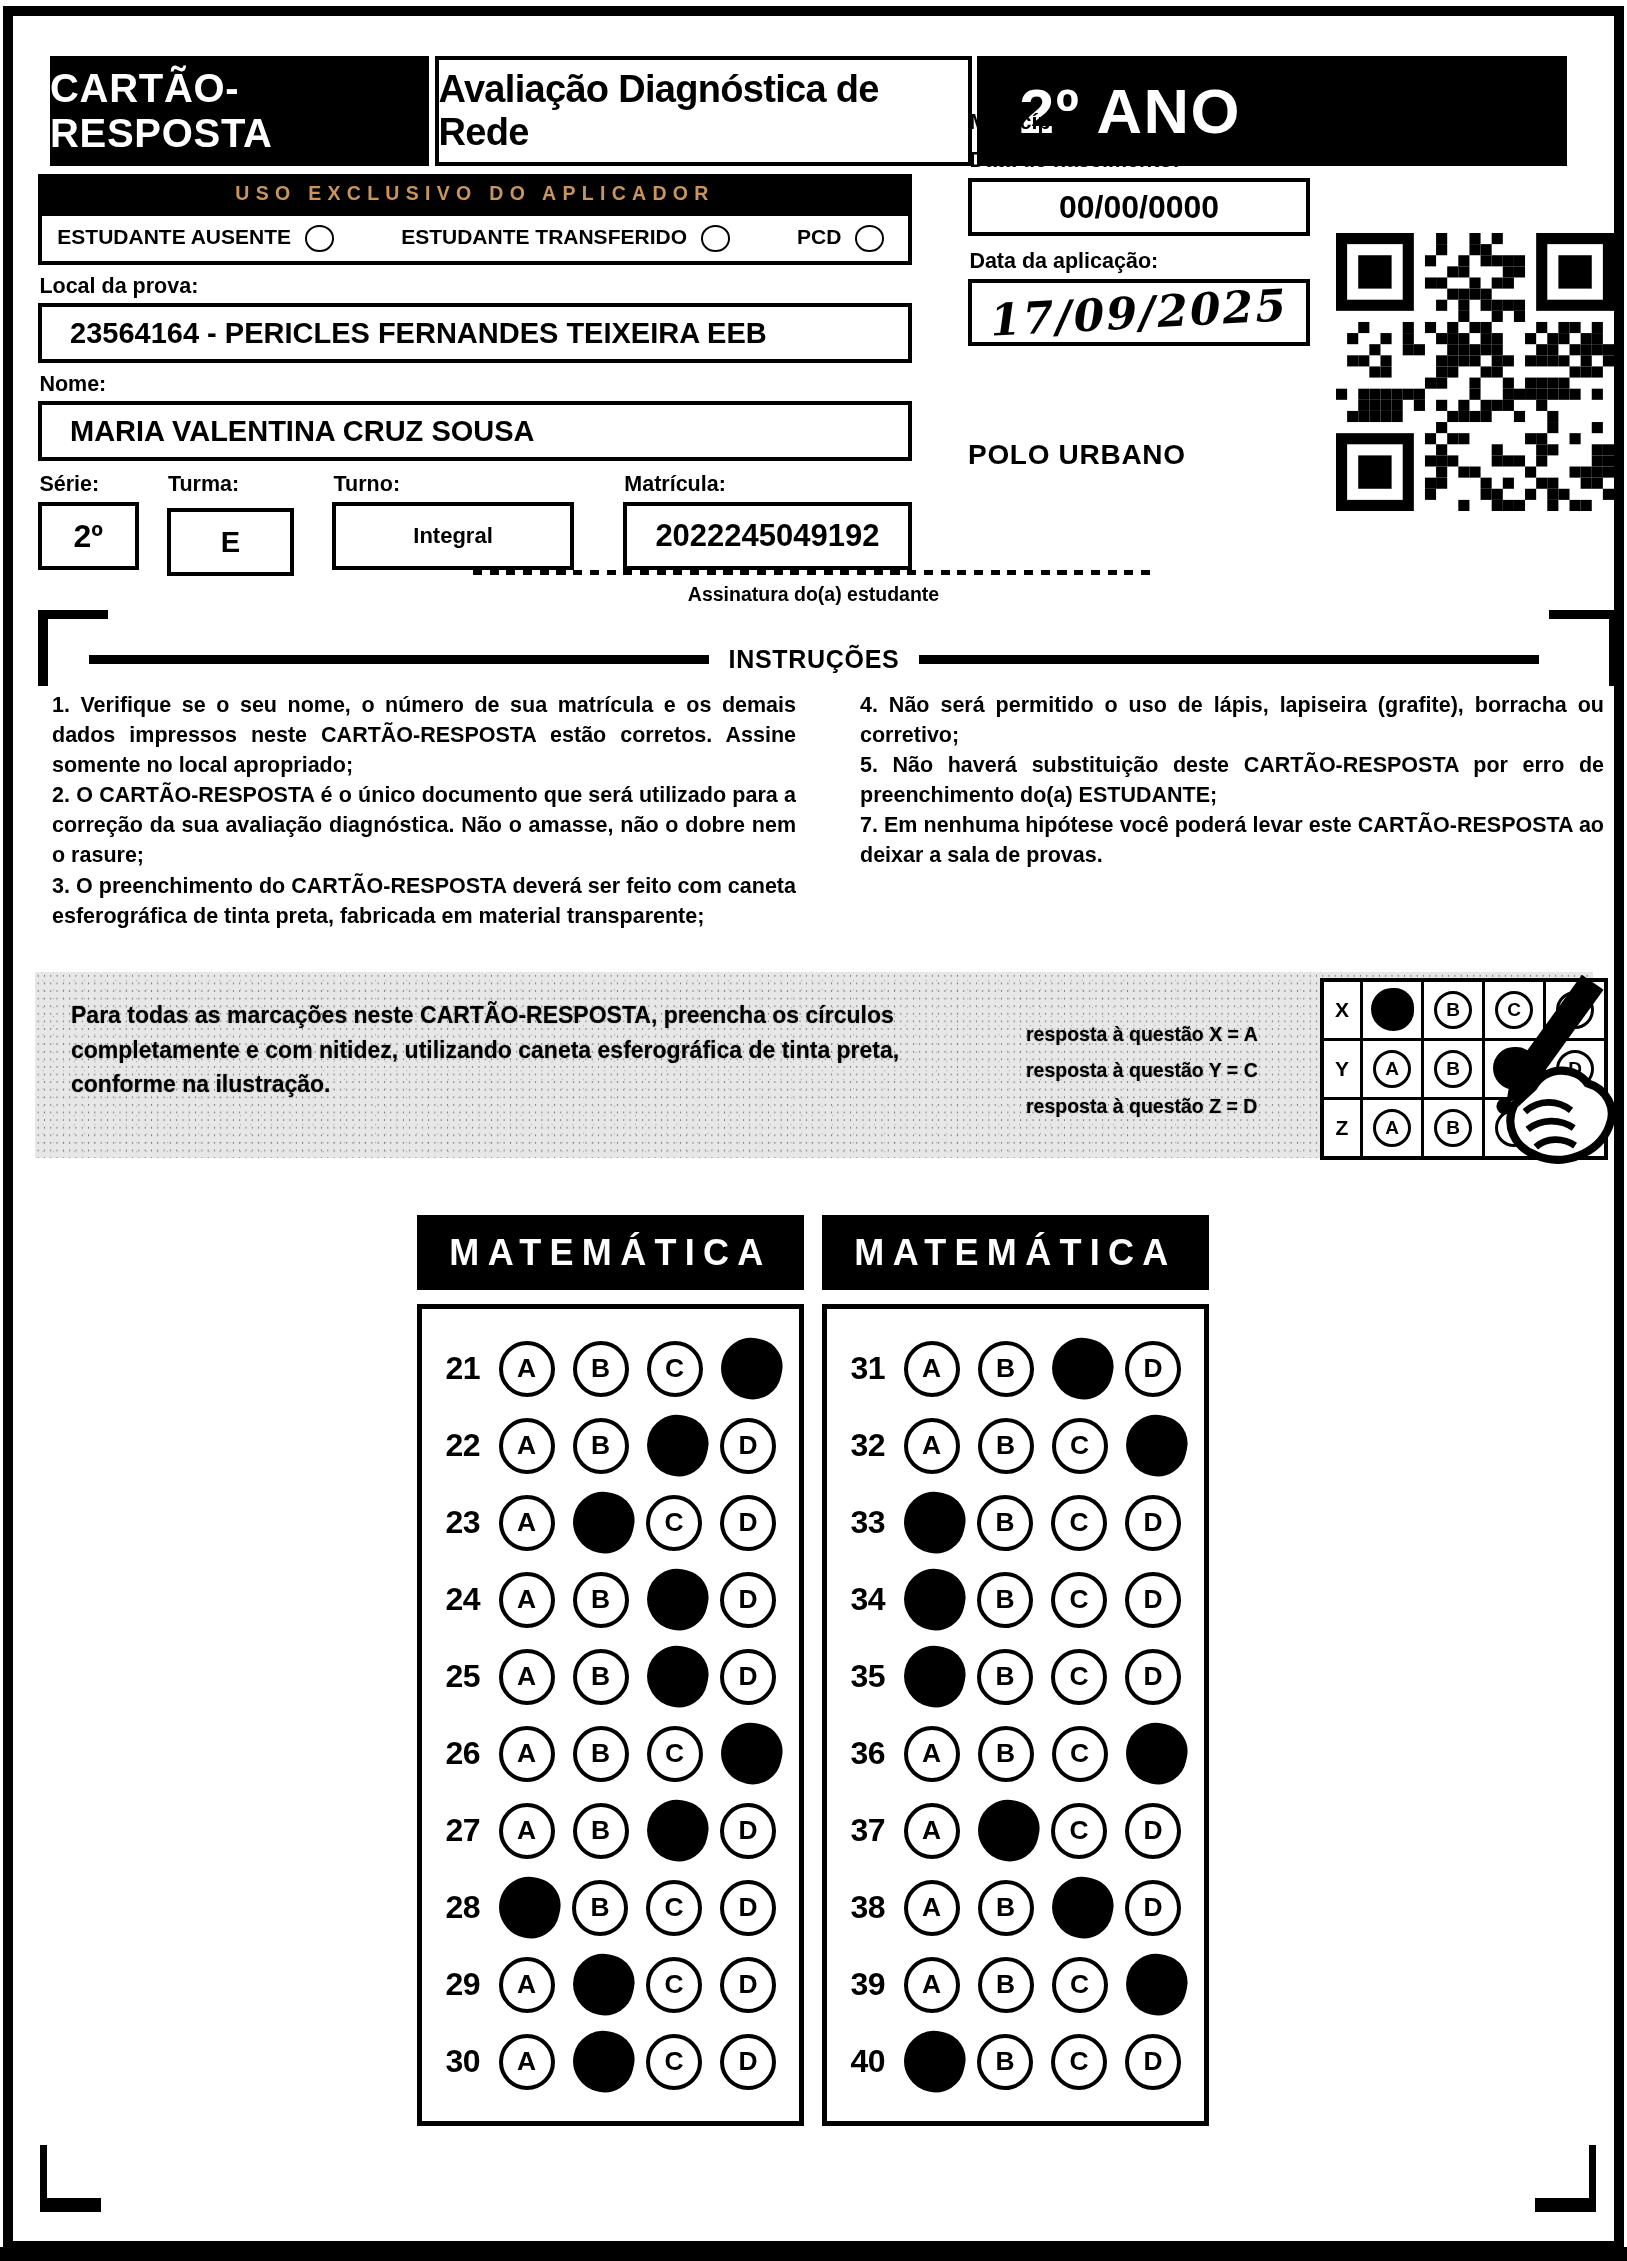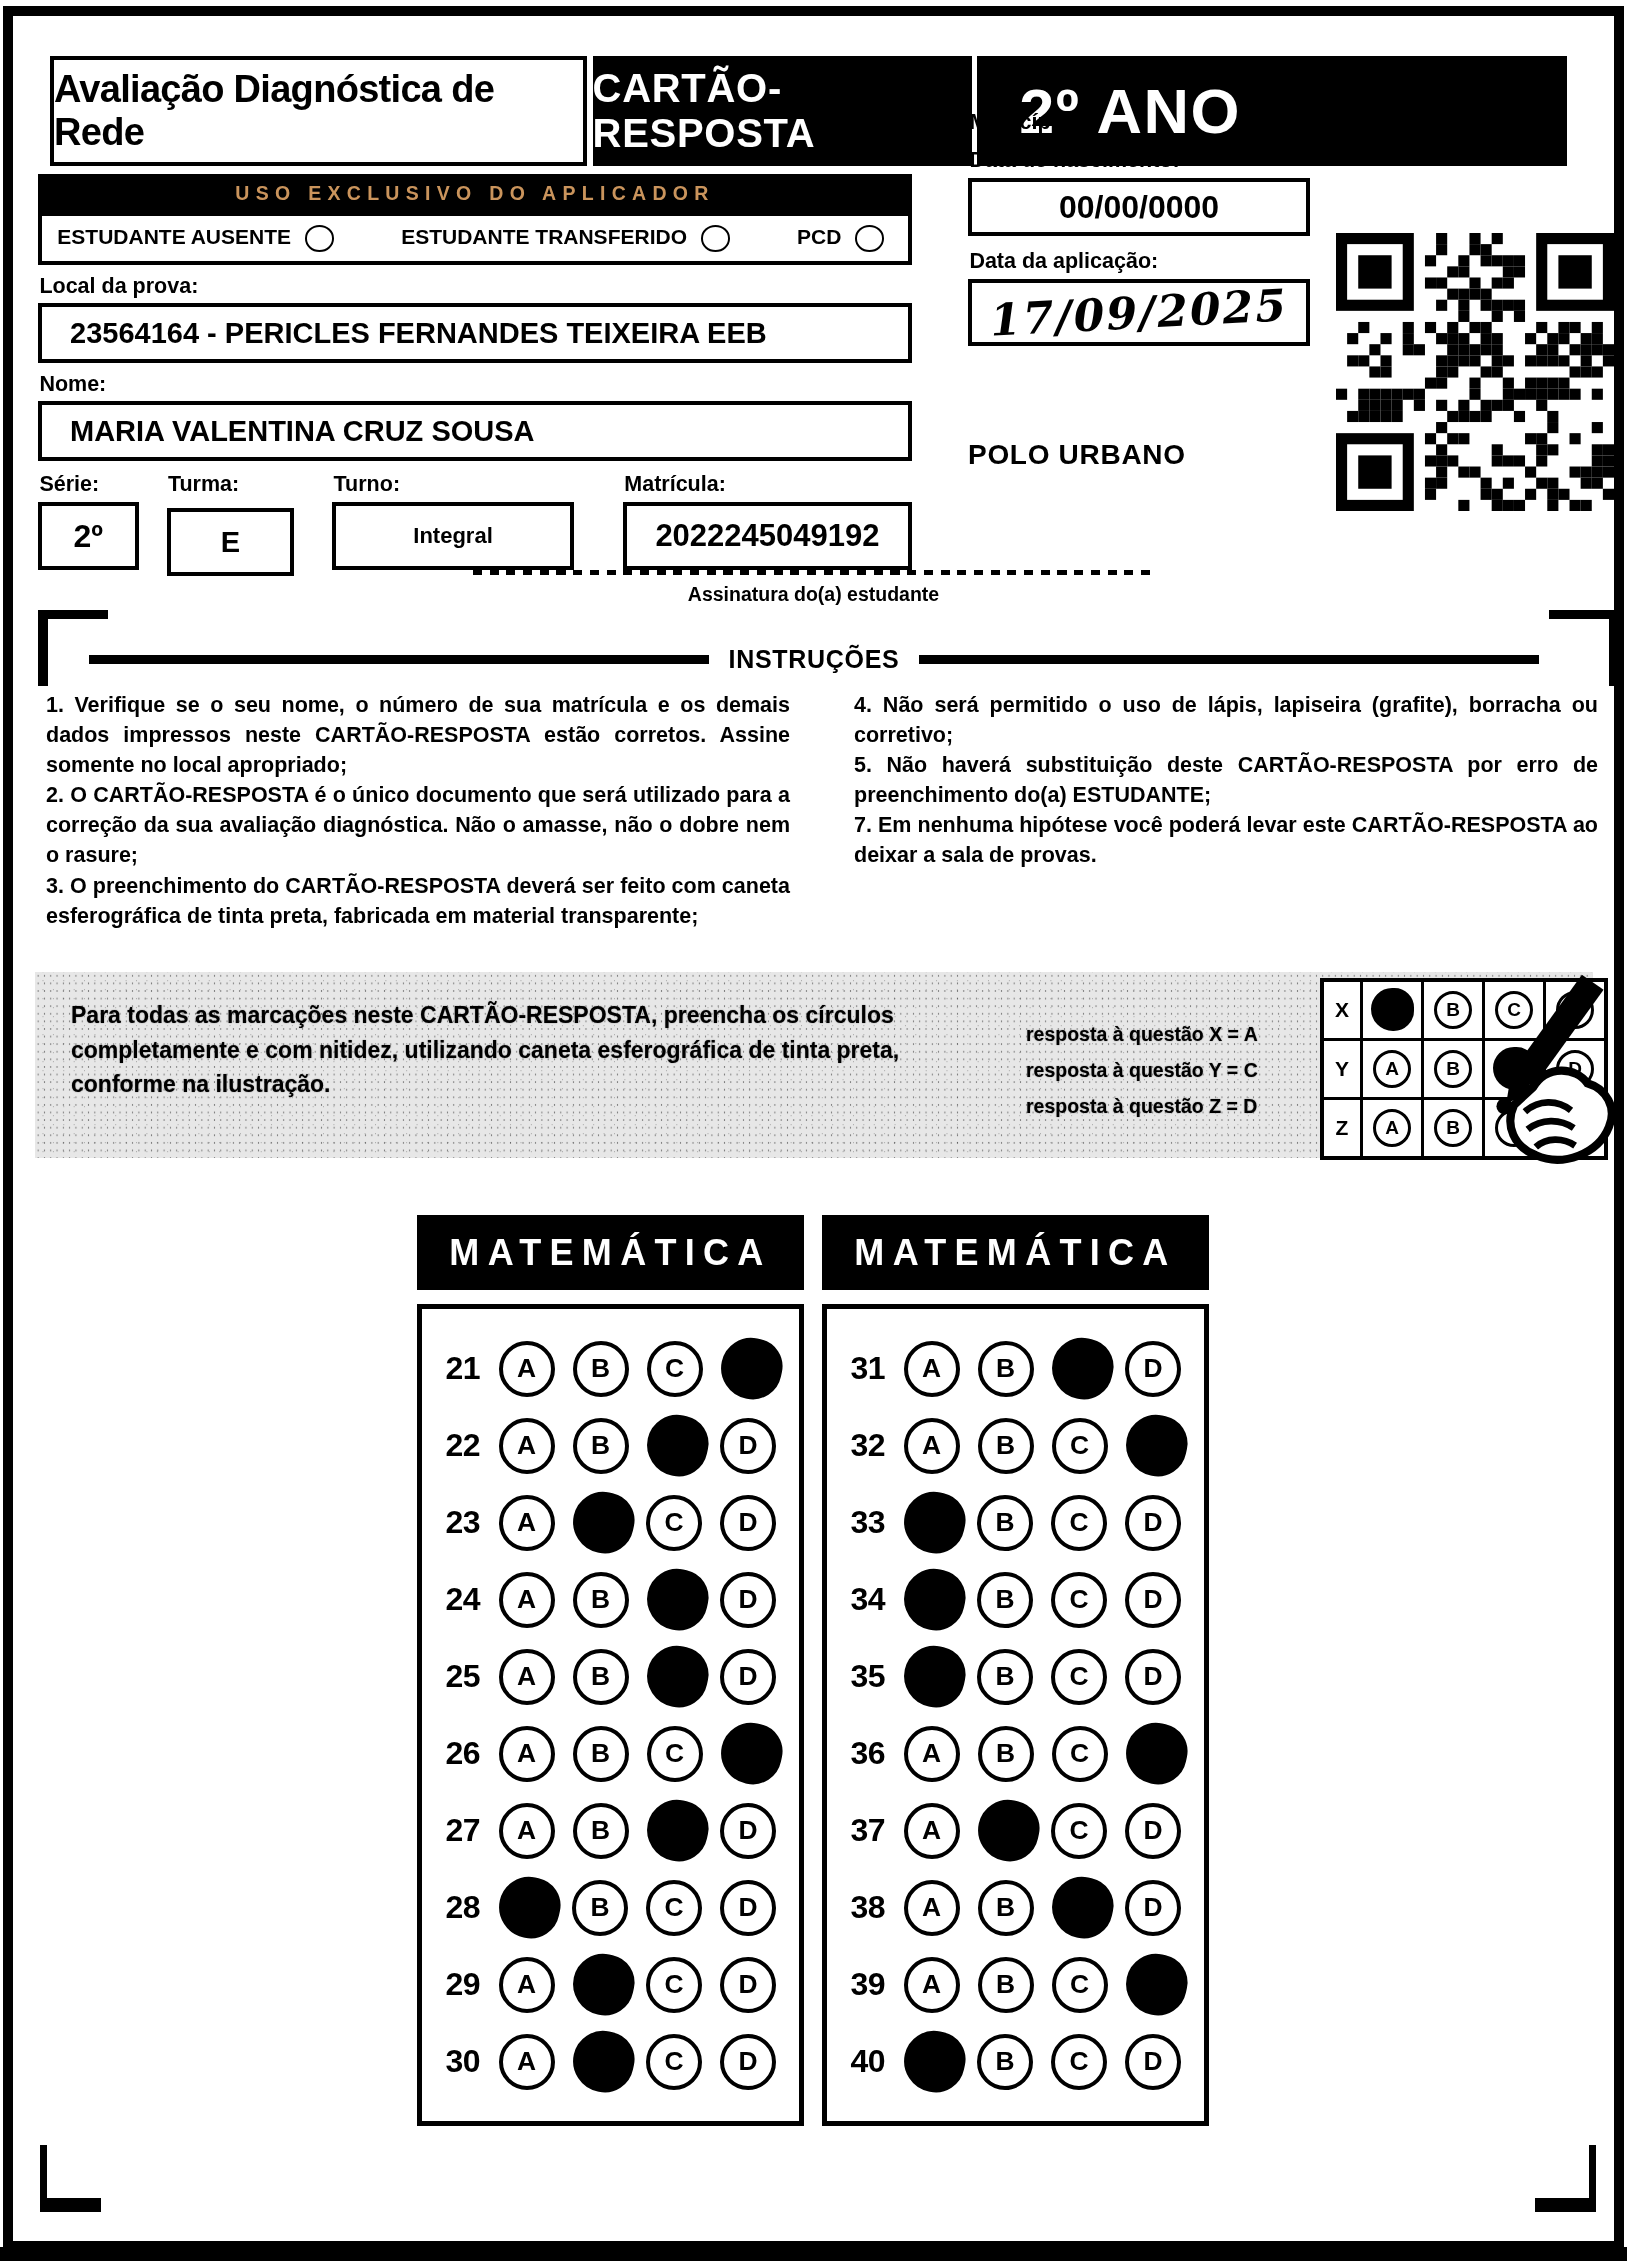--- a/index.html
+++ b/index.html
@@ -58,21 +58,21 @@
   
   .corner-tl{position:absolute;left:38px;top:610px;width:60px;height:67px;border-left:10.4px solid #000;border-top:9px solid #000;}
   .corner-tr{position:absolute;left:1549px;top:610px;width:60px;height:67px;border-right:10.4px solid #000;border-top:9px solid #000;}
   .corner-bl{position:absolute;left:40px;top:2145px;width:54px;height:53px;border-left:7.6px solid #000;border-bottom:14.6px solid #000;}
   .corner-br{position:absolute;left:1535px;top:2145px;width:54px;height:53px;border-right:7.6px solid #000;border-bottom:14.6px solid #000;}
 
   
   .inst-head{position:absolute;top:645px;left:89px;width:1450px;display:flex;align-items:center;gap:19.5px;}
   .inst-bar{flex:1;height:9.7px;background:#000;}
   .inst-title{font-size:25px;font-weight:bold;letter-spacing:0.7px;}
-  .inst-cols{position:absolute;top:690px;left:46px;width:1552px;display:flex;gap:64px;}
+  .inst-cols{position:absolute;top:690px;left:52px;width:1552px;display:flex;gap:64px;}
   .inst-col{flex:1;font-size:21.5px;font-weight:bold;line-height:1.4;text-align:justify;}
   .inst-p{margin:0;}
 
   
   .example-band{position:absolute;top:972px;left:35px;width:1558px;height:186px;background-color:#e7e7e7;
     background-image:radial-gradient(rgba(0,0,0,.45) 0.7px,transparent 1px),
                      radial-gradient(rgba(0,0,0,.3) 0.7px,transparent 0.9px);
     background-size:6.3px 7.6px,10.4px 9px;background-position:0 0,2.8px 4.2px;}
   .example-text{position:absolute;left:36px;top:26.4px;width:876px;font-size:23px;font-weight:bold;
                 line-height:1.5;text-shadow:0 0 1.4px rgba(0,0,0,.45);}
@@ -103,22 +103,22 @@
   .bubble.filled{background:#000;border-color:#000;width:61px;height:61px;border-radius:52% 48% 50% 54%;
                  transform:rotate(12deg);margin-right:12.5px;}
 </style>
 </head>
 <body>
 
 <div class="page">
   <div class="frame"></div>
 
   <div class="header">
+    <div class="hbox h-card">CARTÃO-RESPOSTA</div>
     <div class="hbox h-exam">Avaliação Diagnóstica de Rede</div>
-    <div class="hbox h-card">CARTÃO-RESPOSTA</div>
     <div class="hbox h-grade">2º ANO</div>
   </div>
 
   <div class="left-col">
     <div class="uso-bar">
       <span class="uso-text">USO EXCLUSIVO DO APLICADOR</span>
     </div>
     <div class="cb-row" id="applicator-options">
         <div class="cb-item">
           <span class="cb-label">ESTUDANTE AUSENTE</span>

